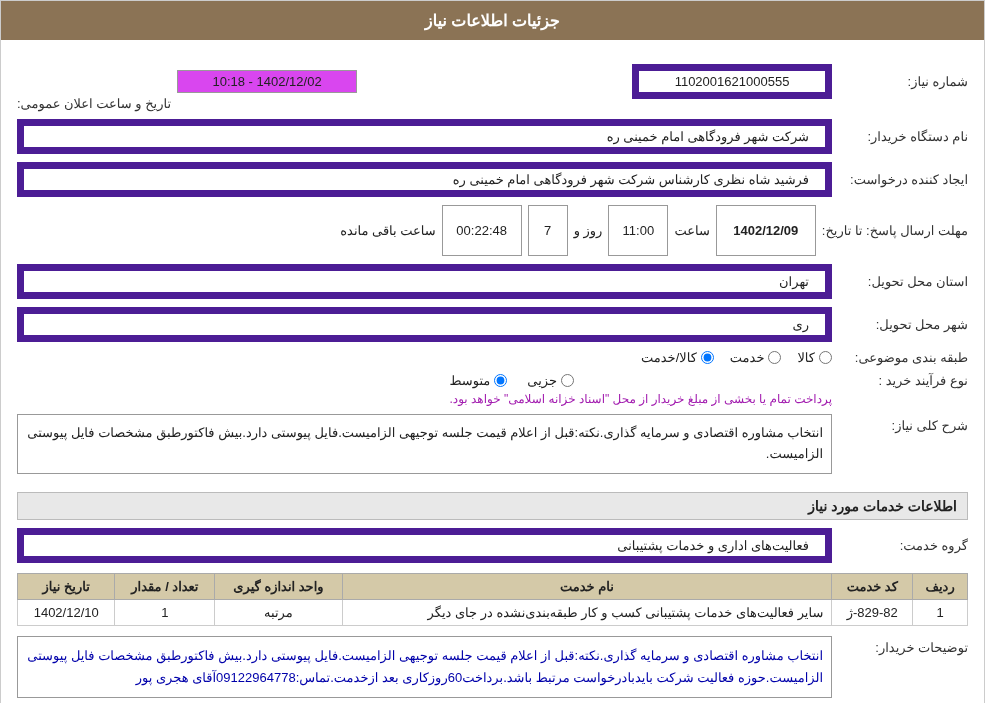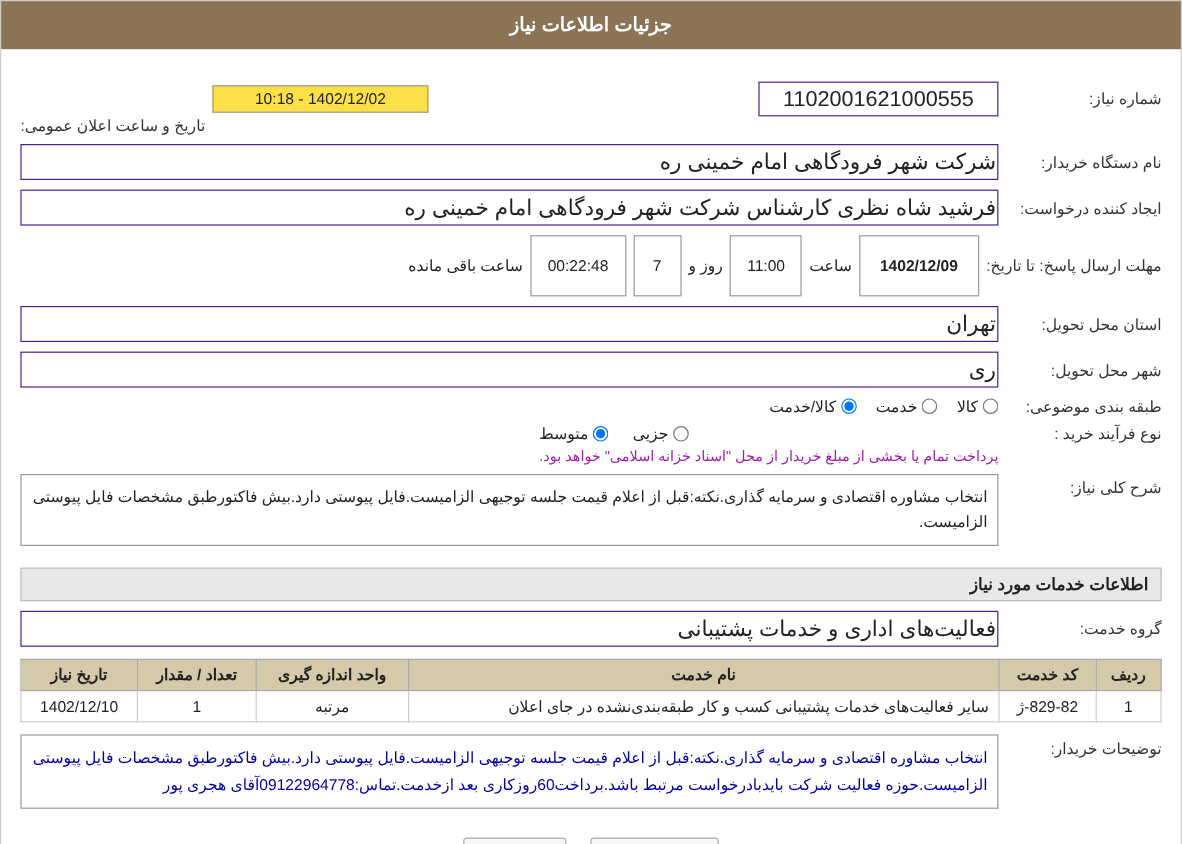--- a/index.html
+++ b/index.html
@@ -34,31 +34,31 @@
       gap: 6px;
     }
     .label {
       color: #333;
       font-size: 13px;
       white-space: nowrap;
       min-width: 130px;
       text-align: right;
     }
     .value-box {
-      border: 1px solid #4c1d95;
-      background: #fff;
-      padding: 3px 1px;
+      border: 7px solid #4c1d95;
+      background: #fff;
+      padding: 3px 16px;
       min-height: 22px;
-      font-size: 18px;
+      font-size: 13px;
       flex: 1;
       text-align: right;
     }
     .value-box-sm {
       border: 1px solid #999;
-      background: #fde047;
+      background: #d946ef;
       padding: 3px 6px;
       min-height: 22px;
       font-size: 13px;
       width: 150px;
       text-align: center;
     }
     .date-row {
       display: flex;
       align-items: center;
       gap: 6px;
@@ -275,21 +275,21 @@
             <th>نام خدمت</th>
             <th>واحد اندازه گیری</th>
             <th>تعداد / مقدار</th>
             <th>تاریخ نیاز</th>
           </tr>
         </thead>
         <tbody id="services-tbody">
         <tr>
       <td>1</td>
       <td>829-82-ژ</td>
-      <td class="text-right">سایر فعالیت‌های خدمات پشتیبانی کسب و کار طبقه‌بندی‌نشده در جای اعلان</td>
+      <td class="text-right">سایر فعالیت‌های خدمات پشتیبانی کسب و کار طبقه‌بندی‌نشده در جای دیگر</td>
       <td>مرتبه</td>
       <td>1</td>
       <td>1402/12/10</td>
     </tr>
           </tbody>
       </table>
     </div>
 
     <div class="info-row" style="align-items:flex-start;">
       <span class="label" style="padding-top:4px;">توضیحات خریدار:</span>

